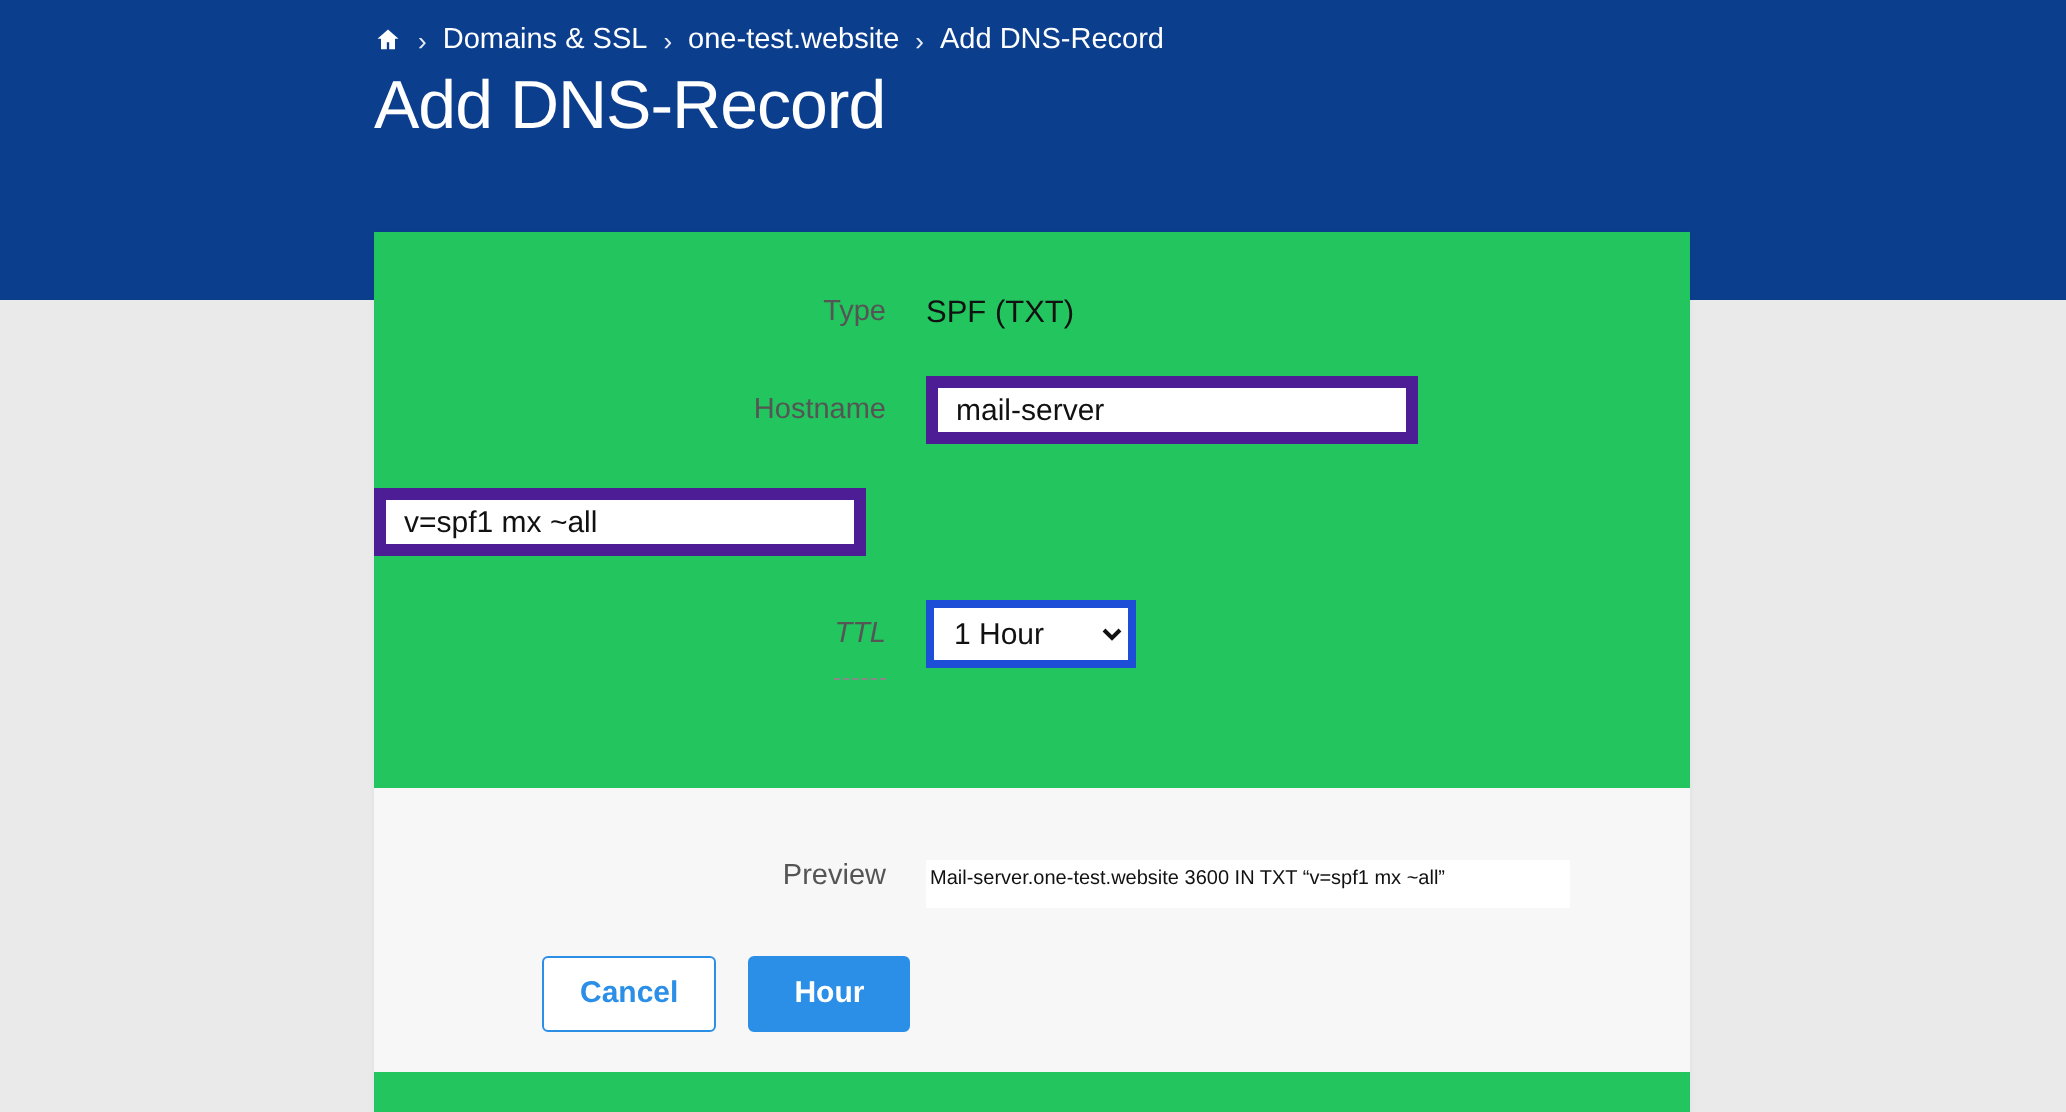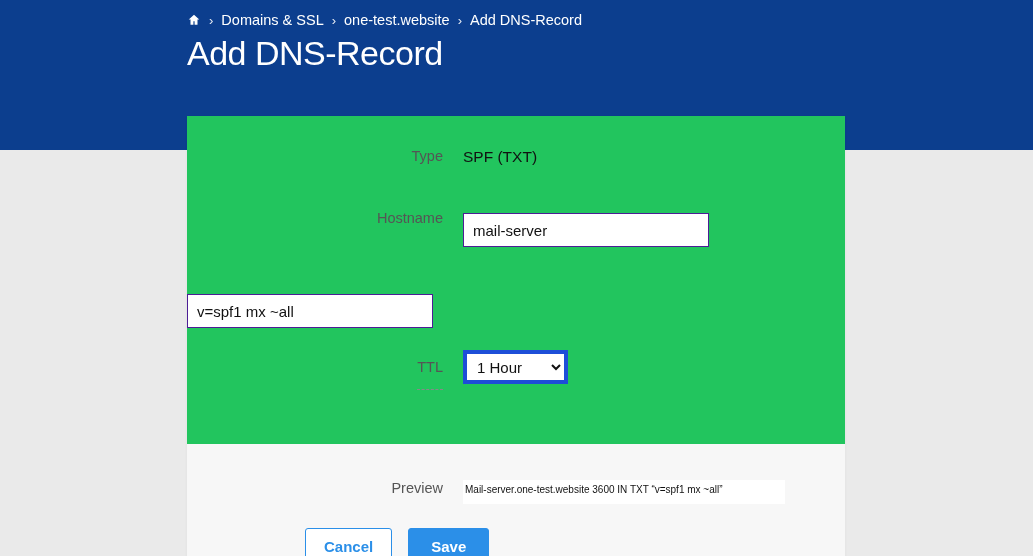--- a/index.html
+++ b/index.html
@@ -53,36 +53,36 @@
     .label-col {
       width: 276px;
       text-align: right;
       padding-right: 20px;
       color: #555;
       font-size: 14.5px;
     }
     .label-col .ttl-underline {
       border-bottom: 1px dashed #888;
       padding-bottom: 14px;
+      font-style: italic;
     }
     .val-col { flex: 1; }
     .static-val {
       font-size: 15.5px;
       color: #111;
       padding-top: 2px;
     }
     input[type="text"] {
       width: 246px;
       height: 34px;
       padding: 4px 9px;
       font-size: 15px;
-      border: 1px solid #4c1d95;
+      border: 6px solid #4c1d95;
       outline: none;
       color: #111;
-      margin-top: 25px;
     }
     select {
       width: 105px;
       height: 34px;
       padding: 4px 6px;
       font-size: 15px;
       border: 4px solid #1d4ed8;
       color: #111;
       background: white;
     }
@@ -97,21 +97,21 @@
       background: white;
       padding: 2px 6px 6px 2px;
       width: 322px;
       font-size: 10px;
       line-height: 1.55;
       color: #111;
     }
     .buttons {
       display: flex;
       gap: 16px;
-      padding-left: 118px;
+      padding-left: 84px;
     }
     .btn {
       height: 38px;
       padding: 0 18px;
       font-size: 15px;
       font-weight: 600;
       border-radius: 3px;
       cursor: pointer;
       display: inline-flex;
       align-items: center;
@@ -184,16 +184,16 @@
 
   <div class="preview-area">
     <div class="preview-row">
       <div class="label-col">Preview</div>
       <div class="val-col">
         <div class="preview-text">Mail-server.one-test.website 3600 IN TXT “v=spf1 mx ~all”</div>
       </div>
     </div>
     <div class="buttons">
       <button class="btn btn-cancel">Cancel</button>
-      <button class="btn btn-save">Save</button>
+      <button class="btn btn-save">Hour</button>
     </div>
   </div>
 </div>
 
 </body></html>

